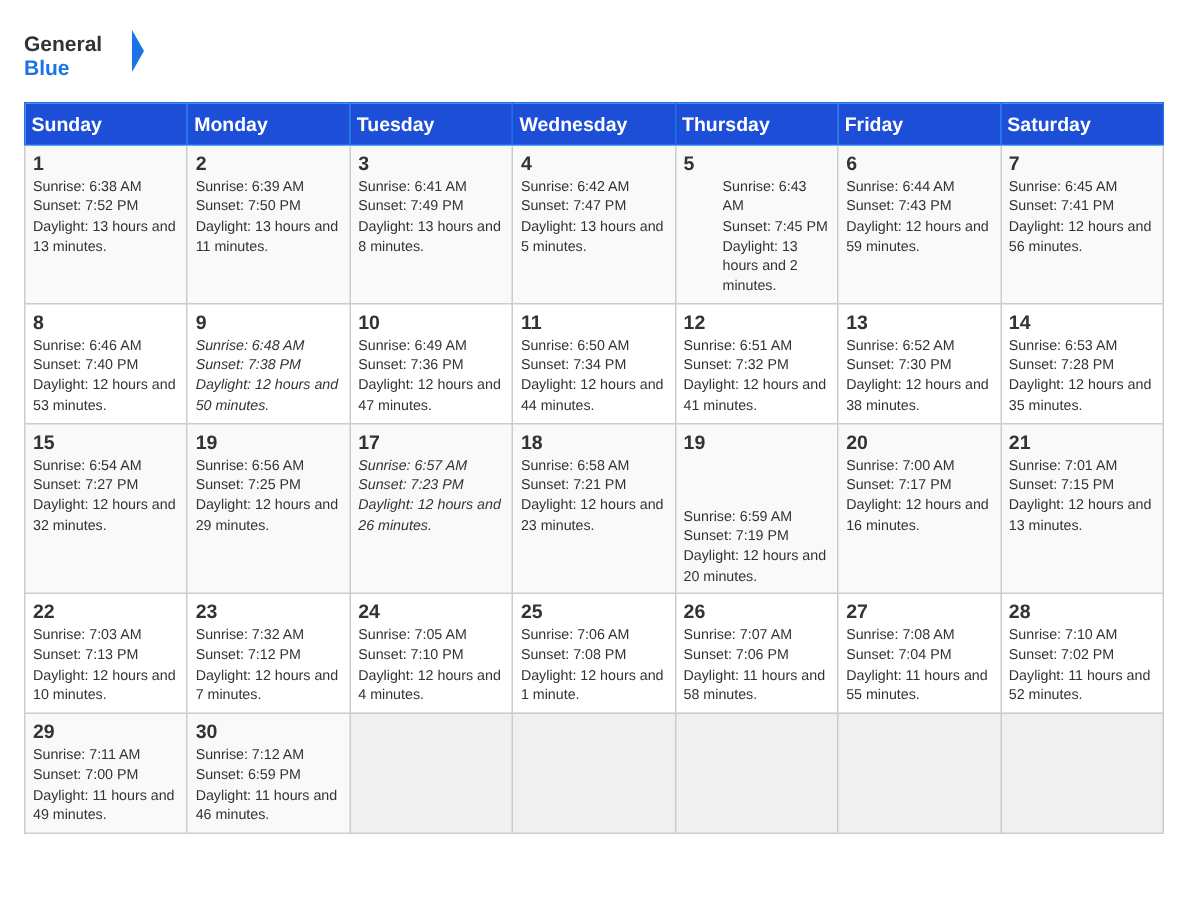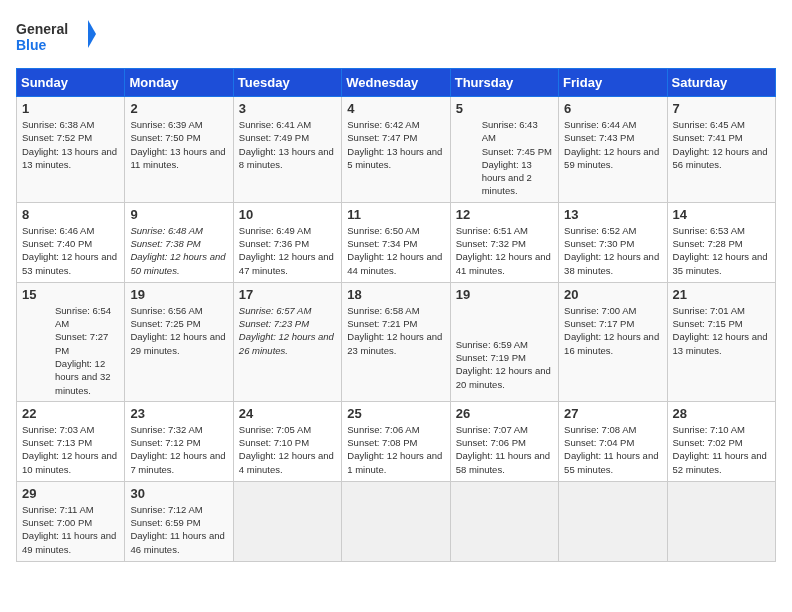--- a/index.html
+++ b/index.html
@@ -188,21 +188,21 @@
         <td>
           <span class="day-number">14</span>
           <div class="cell-text" style="white-space: pre-line;">Sunrise: 6:53 AM
 Sunset: 7:28 PM
 Daylight: 12 hours and 35 minutes.</div>
         </td>
       </tr>
       <tr>
         <td>
           <span class="day-number">15</span>
-          <div class="cell-text" style="white-space: pre-line; margin-left: 33px;">Sunrise: 6:54 AM
+          <div class="cell-text" style="white-space: pre-line;">Sunrise: 6:54 AM
 Sunset: 7:27 PM
 Daylight: 12 hours and 32 minutes.</div>
         </td>
         <td>
           <span class="day-number">19</span>
           <div class="cell-text" style="white-space: pre-line;">Sunrise: 6:56 AM
 Sunset: 7:25 PM
 Daylight: 12 hours and 29 minutes.</div>
         </td>
         <td>

